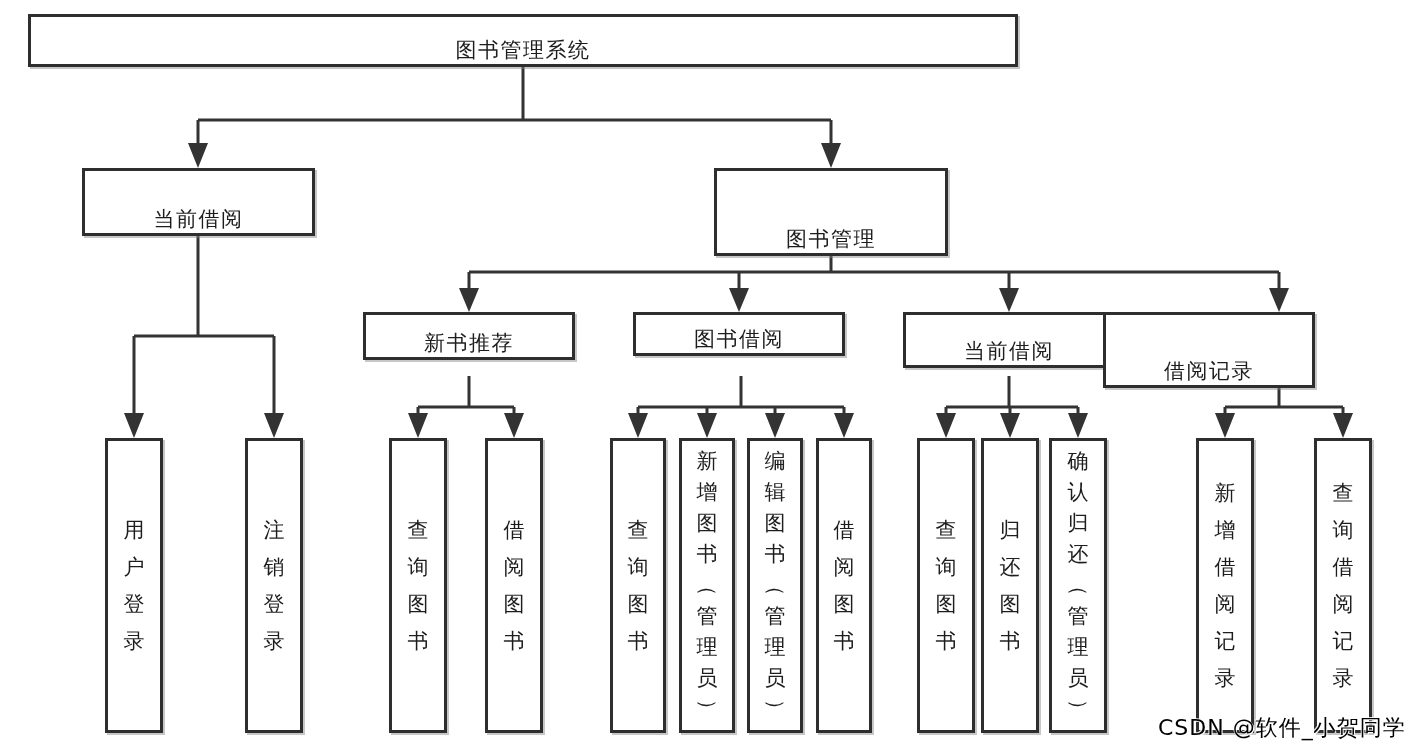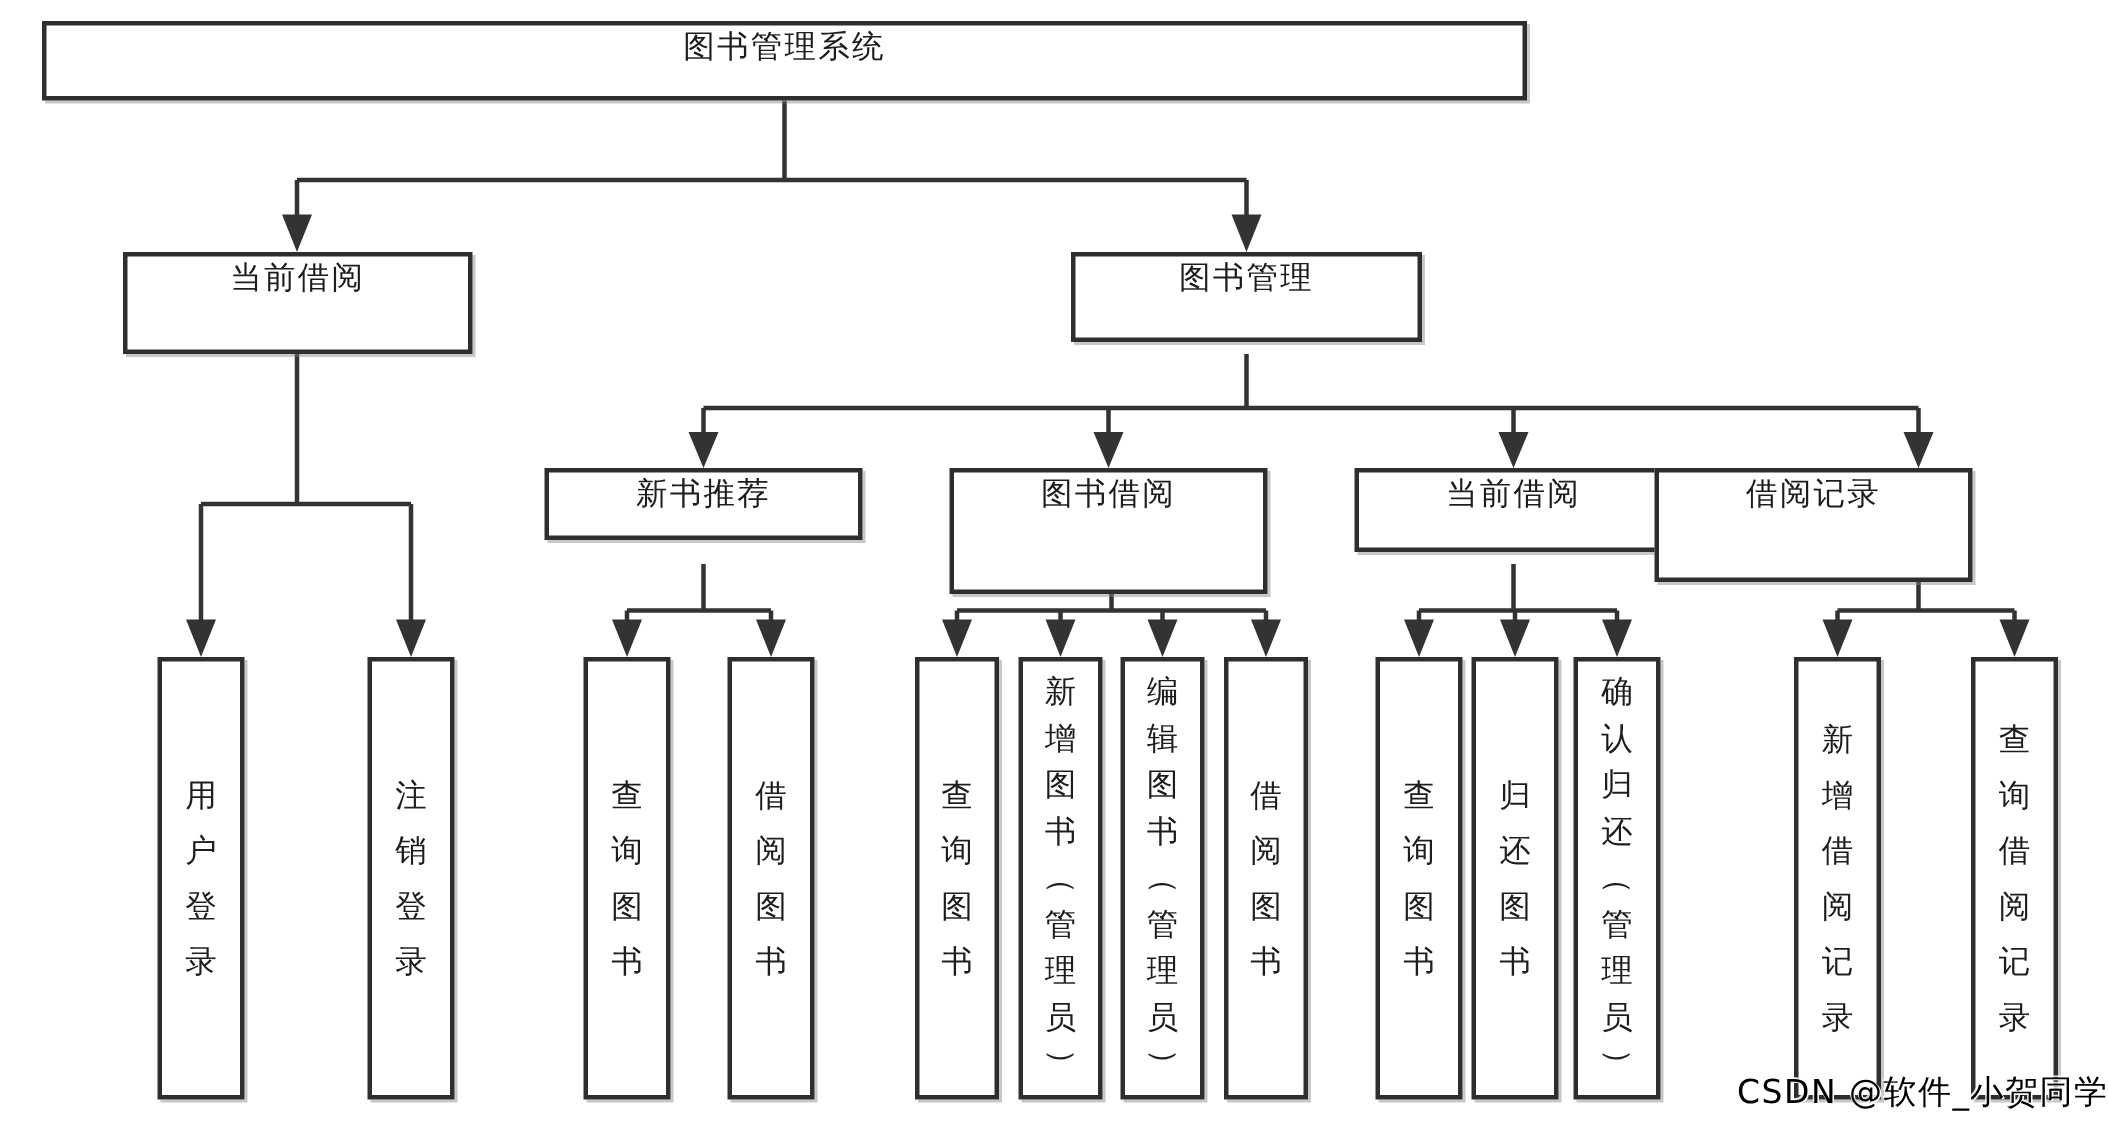--- a/index.html
+++ b/index.html
@@ -4,21 +4,21 @@
 <style>
   html,body{margin:0;padding:0;background:#ffffff;}
   .stage{
     position:relative;width:1405px;height:747px;background:#ffffff;overflow:hidden;
     font-family:"DejaVu Sans","Liberation Sans",sans-serif;
   }
   .connectors{position:absolute;left:0;top:0;z-index:1;}
   .node{
     position:absolute;box-sizing:border-box;background:#ffffff;
     border:3px solid #2e2e2e;color:#1d1d1d;
-    display:flex;align-items:flex-start;justify-content:center;
+    display:flex;align-items:flex-end;justify-content:center;
     box-shadow:2px 2px 0 rgba(130,130,130,.45);
     z-index:2;
   }
   .hlabel{font-size:21px;letter-spacing:1.5px;white-space:nowrap;}
   .vtext{
     display:flex;flex-direction:column;align-items:center;justify-content:center;
     width:100%;height:100%;
   }
   .vchar{display:block;font-size:21px;line-height:37px;text-align:center;}
   .tight .vchar{line-height:31px;}
@@ -82,28 +82,28 @@
     </g>
   </svg>
 
   <div class="node" style="left:28px;top:14px;width:990px;height:53px">
     <span class="hlabel">图书管理系统</span>
   </div>
 
   <div class="node" style="left:82px;top:168px;width:233px;height:68px">
     <span class="hlabel">当前借阅</span>
   </div>
-  <div class="node" style="left:714px;top:168px;width:234px;height:60px">
+  <div class="node" style="left:714px;top:168px;width:234px;height:88px">
     <span class="hlabel">图书管理</span>
   </div>
 
   <div class="node" style="left:363px;top:312px;width:212px;height:48px">
     <span class="hlabel">新书推荐</span>
   </div>
-  <div class="node" style="left:633px;top:312px;width:212px;height:84px">
+  <div class="node" style="left:633px;top:312px;width:212px;height:44px">
     <span class="hlabel">图书借阅</span>
   </div>
   <div class="node" style="left:903px;top:312px;width:212px;height:56px">
     <span class="hlabel">当前借阅</span>
   </div>
   <div class="node" style="left:1103px;top:312px;width:212px;height:76px">
     <span class="hlabel">借阅记录</span>
   </div>
 
   <div class="node" style="left:105px;top:438px;width:58px;height:295px">

